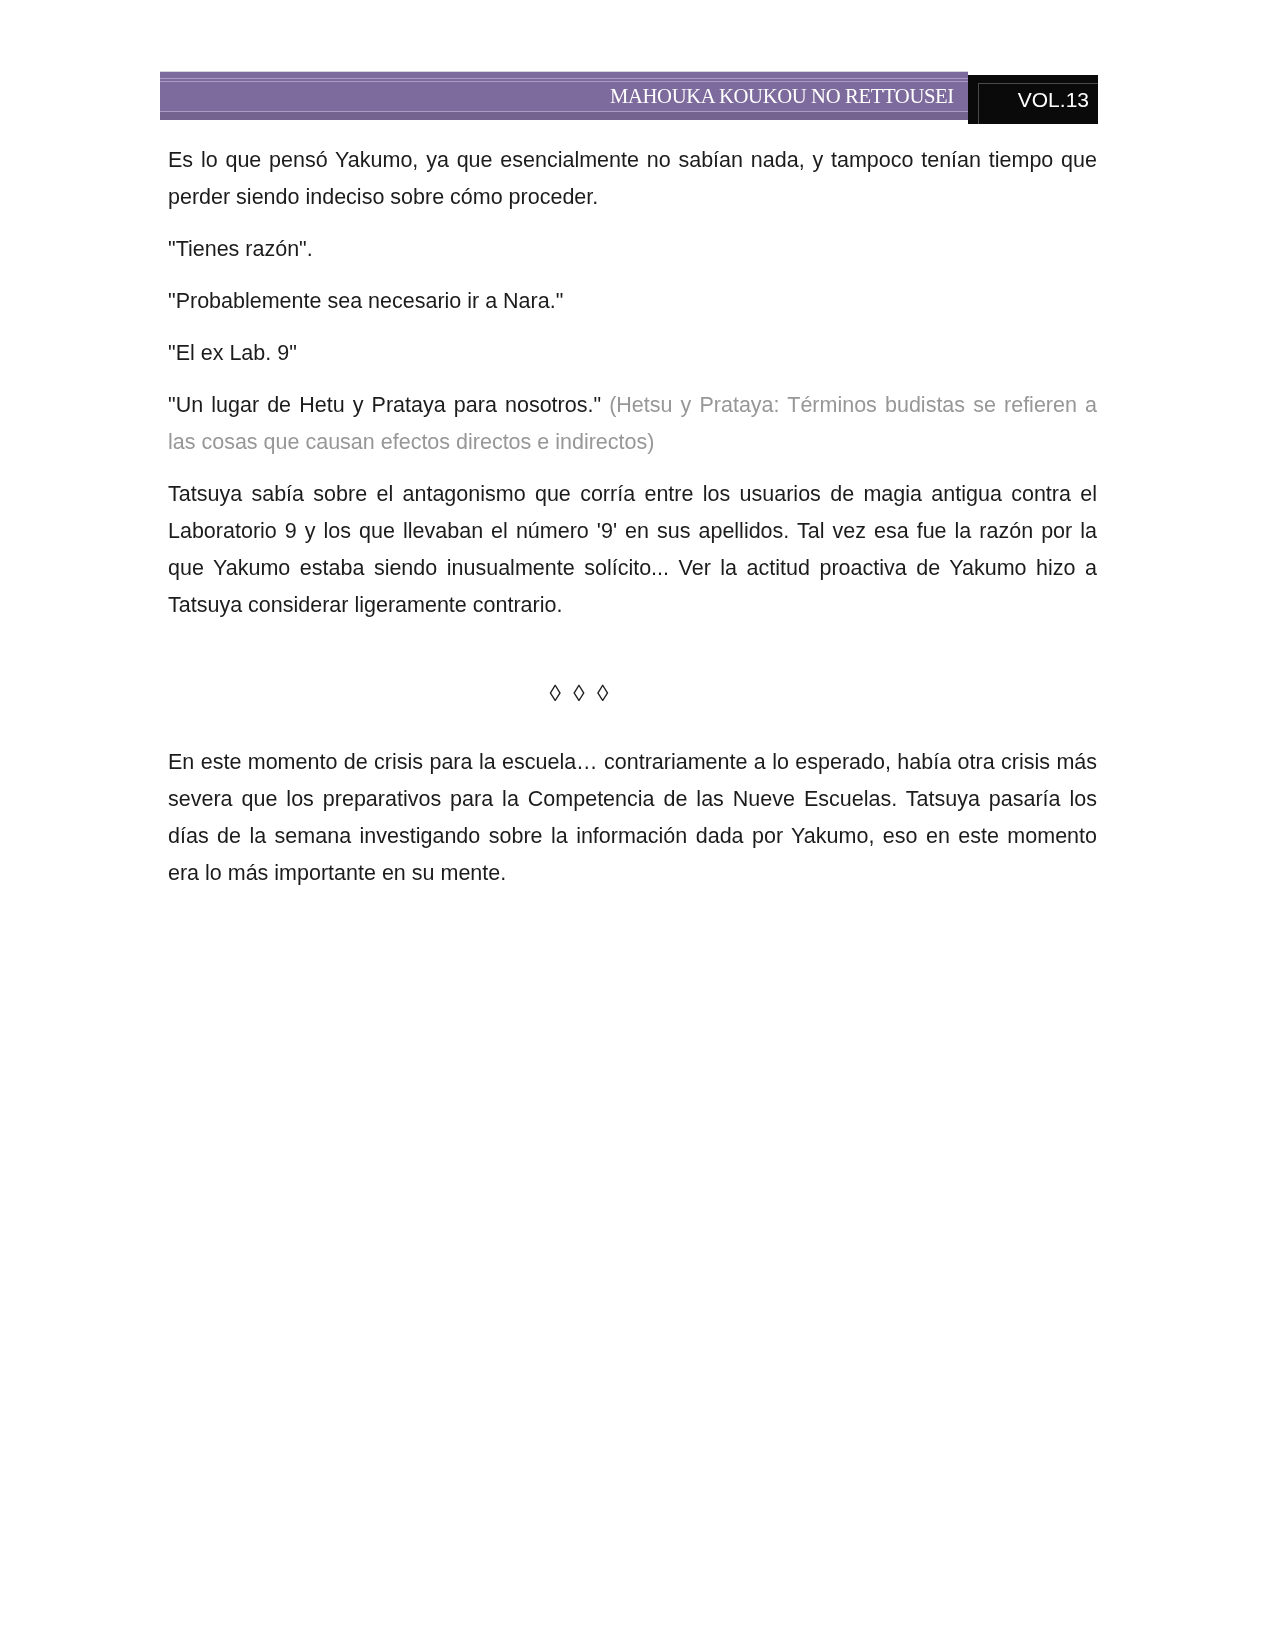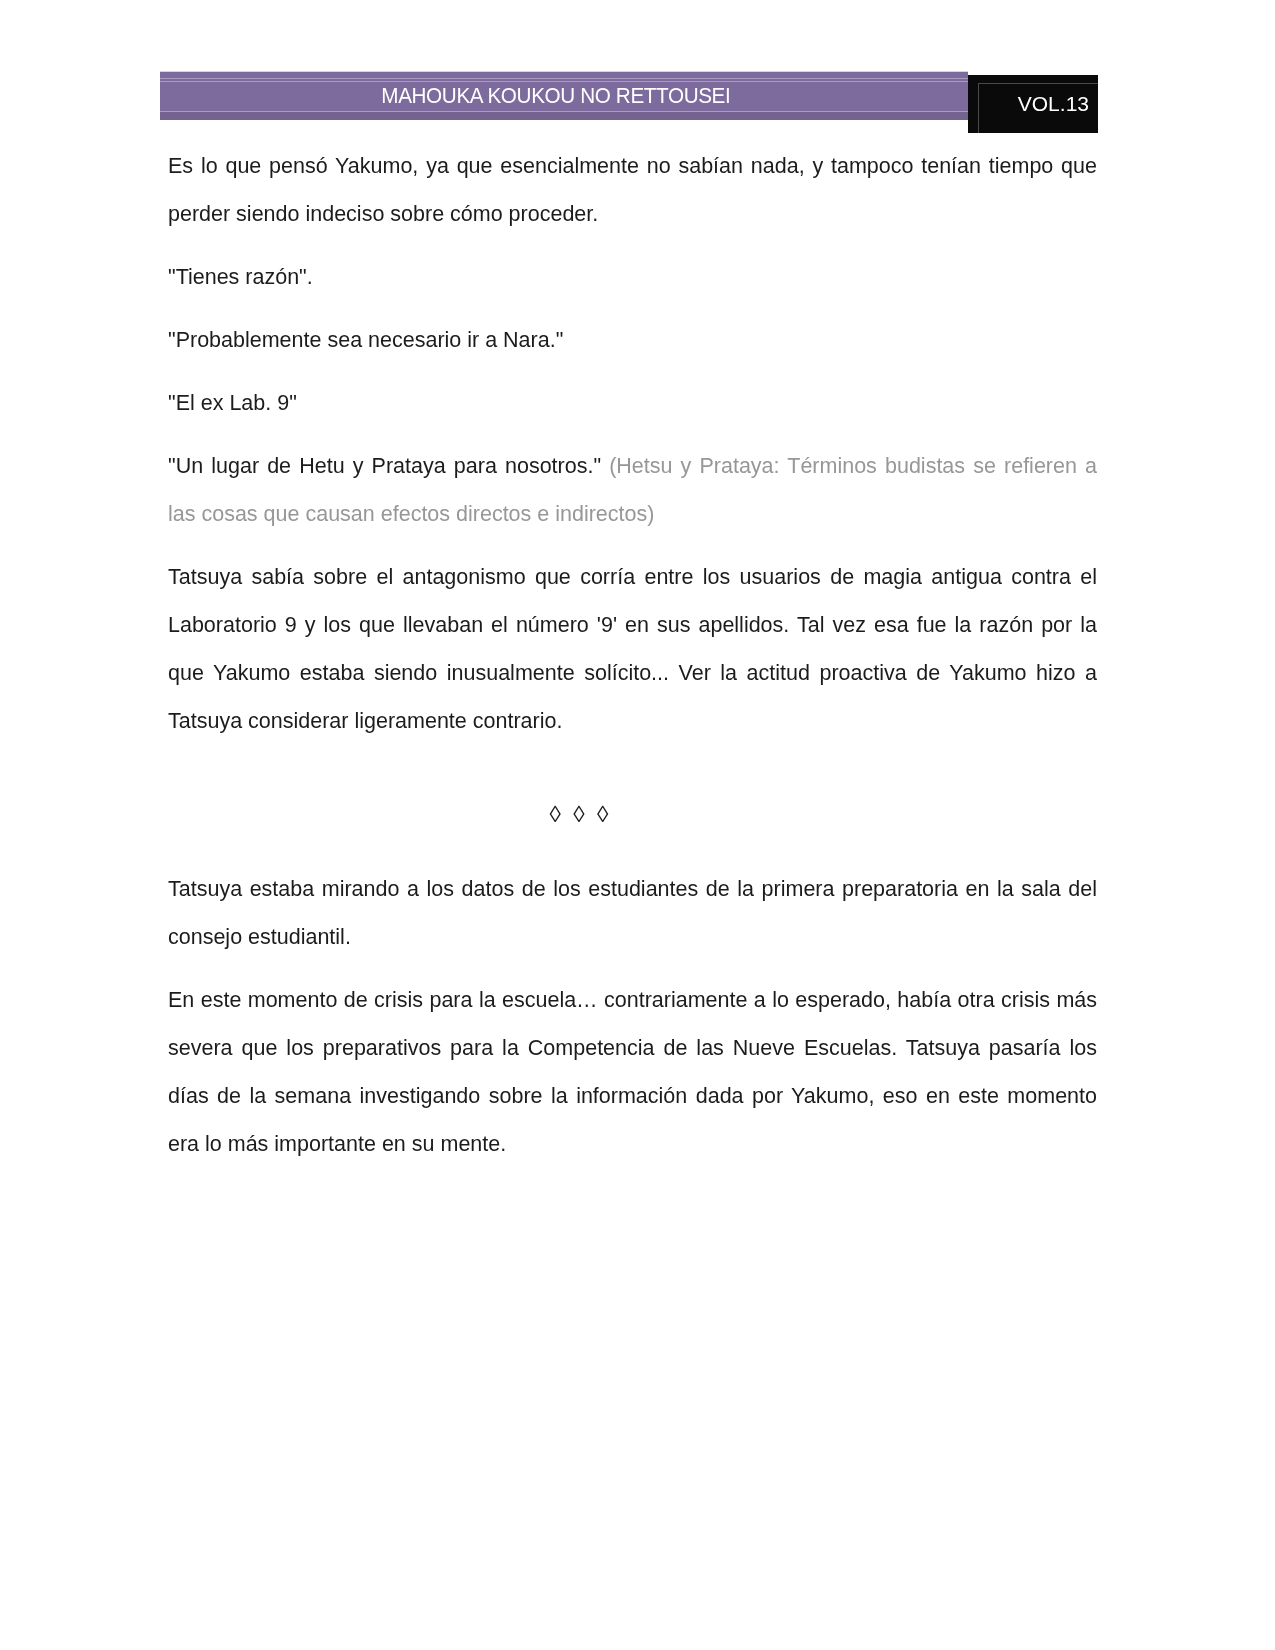--- a/index.html
+++ b/index.html
@@ -36,37 +36,38 @@
       #7d6b9d 1px, #7d6b9d 7px,
       #a99bc3 7px, #a99bc3 8px,
       #7d6b9d 8px, #7d6b9d 10px,
       #a99bc3 10px, #a99bc3 11px,
       #7d6b9d 11px, #7d6b9d 40px,
       #a99bc3 40px, #a99bc3 41px,
       #74628f 41px, #74628f 49px
     );
     display: flex;
     align-items: center;
-    justify-content: center;
-    padding-right: 38px;
+    justify-content: flex-end;
+    padding-right: 14px;
+    font-family: Liberation Serif, serif;
   }
   .header-title {
     color: #ffffff;
     font-size: 22px;
     letter-spacing: -0.4px;
     transform: scaleX(0.94);
     transform-origin: right center;
     white-space: nowrap;
   }
   .header-black {
     width: 130px;
     background: #0a0a0a;
     position: relative;
     top: 4px;
-    height: 58px;
+    height: 49px;
   }
   .header-black-innerline {
     position: absolute;
     left: 10px;
     top: 8px;
     right: 0;
     bottom: 0;
     border-left: 1px solid #4a4a4a;
     border-top: 1px solid #4a4a4a;
   }
@@ -83,21 +84,21 @@
   
   .content {
     position: absolute;
     left: 168px;
     top: 142px;
     width: 929px;
   }
   .content p {
     margin: 0 0 15px 0;
     font-size: 21.5px;
-    line-height: 48px;
+    line-height: 37px;
     text-align: justify;
     color: #1c1c1c;
   }
   .note-gray {
     color: #979797;
   }
   .divider {
     text-align: center;
     padding-right: 104px;
     margin: 50px 0 32px 0;
@@ -127,17 +128,16 @@
     <p>"Tienes razón".</p>
     <p>"Probablemente sea necesario ir a Nara."</p>
     <p>"El ex  Lab. 9"</p>
 
     <p><span>"Un lugar de Hetu y Prataya  para nosotros." </span><span class="note-gray">(Hetsu y Prataya: Términos budistas se refieren a las cosas que causan efectos directos e indirectos)</span></p>
 
     <p>Tatsuya sabía sobre el antagonismo que corría entre los usuarios de magia antigua contra el Laboratorio 9 y los que llevaban el número '9' en sus apellidos. Tal vez esa fue la razón por la que Yakumo estaba siendo inusualmente solícito... Ver la actitud proactiva de Yakumo hizo a Tatsuya considerar ligeramente contrario.</p>
 
     <div class="divider">◊ ◊ ◊</div>
 
-    <p>Tatsuya estaba mirando a los datos de los estudiantes de la primera preparatoria en  la sala del consejo estudiantil.</p>
     <p>En este momento de crisis para la escuela… contrariamente a lo esperado, había otra crisis más severa que los preparativos para la Competencia de las Nueve Escuelas. Tatsuya pasaría los días de la semana investigando sobre la información dada por Yakumo, eso en este momento era lo más importante en su mente.</p>
   </div>
 
 </div>
 
 </body></html>

